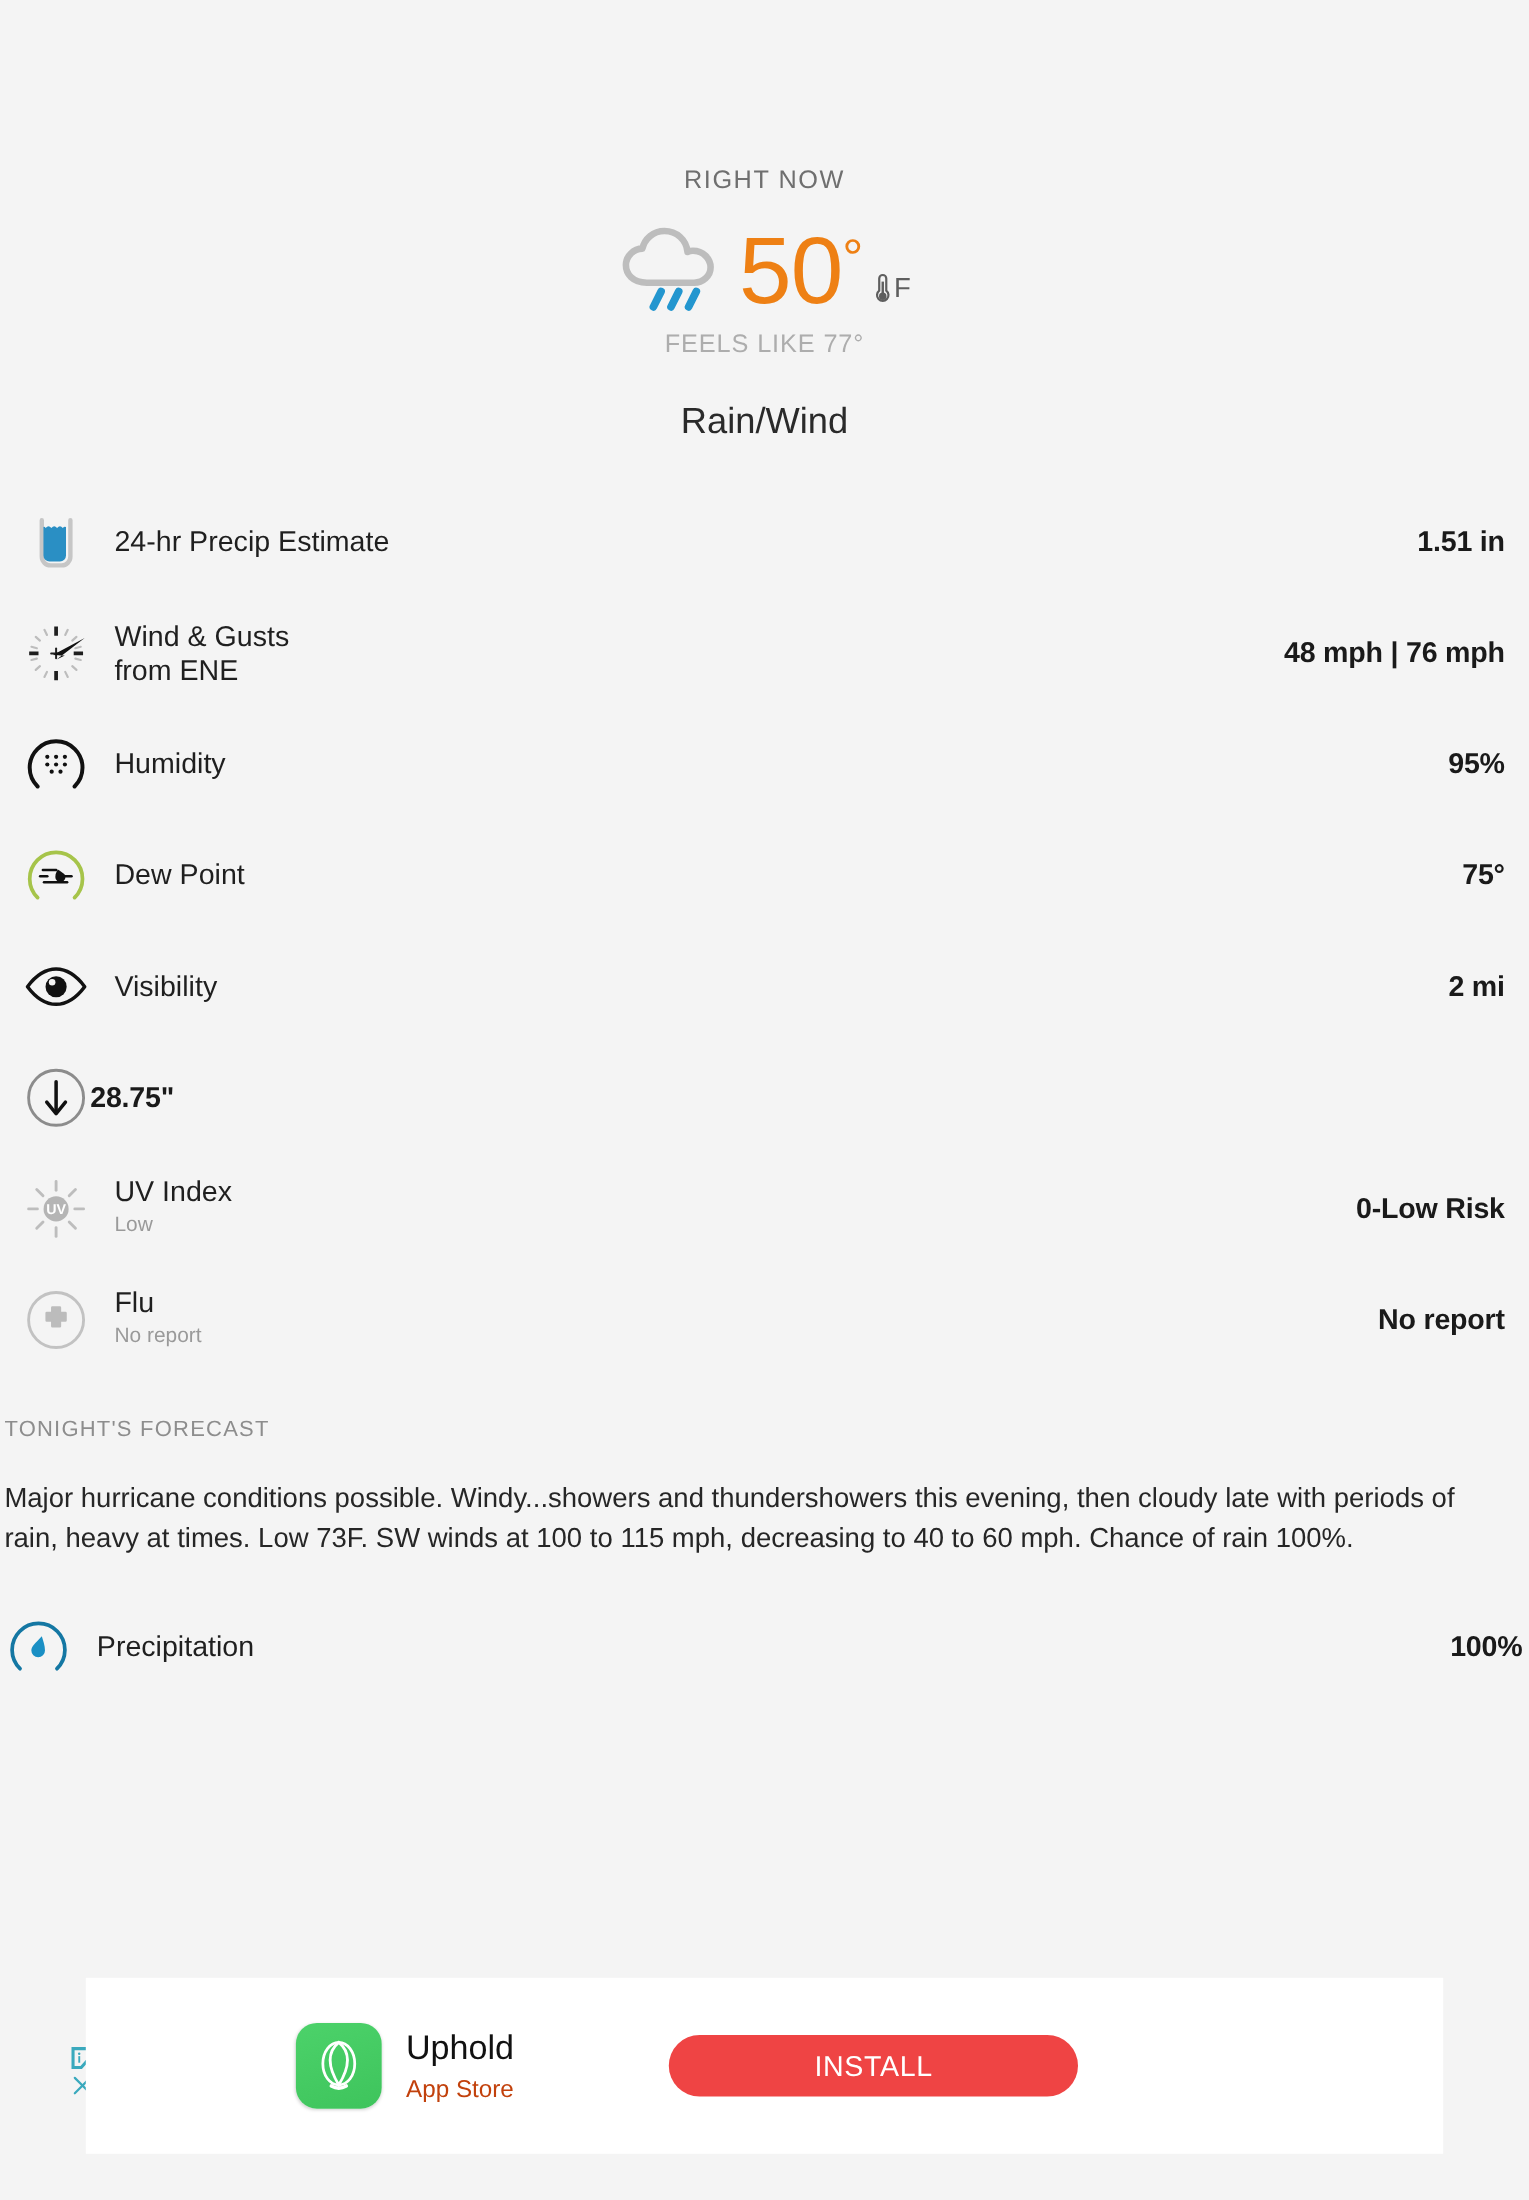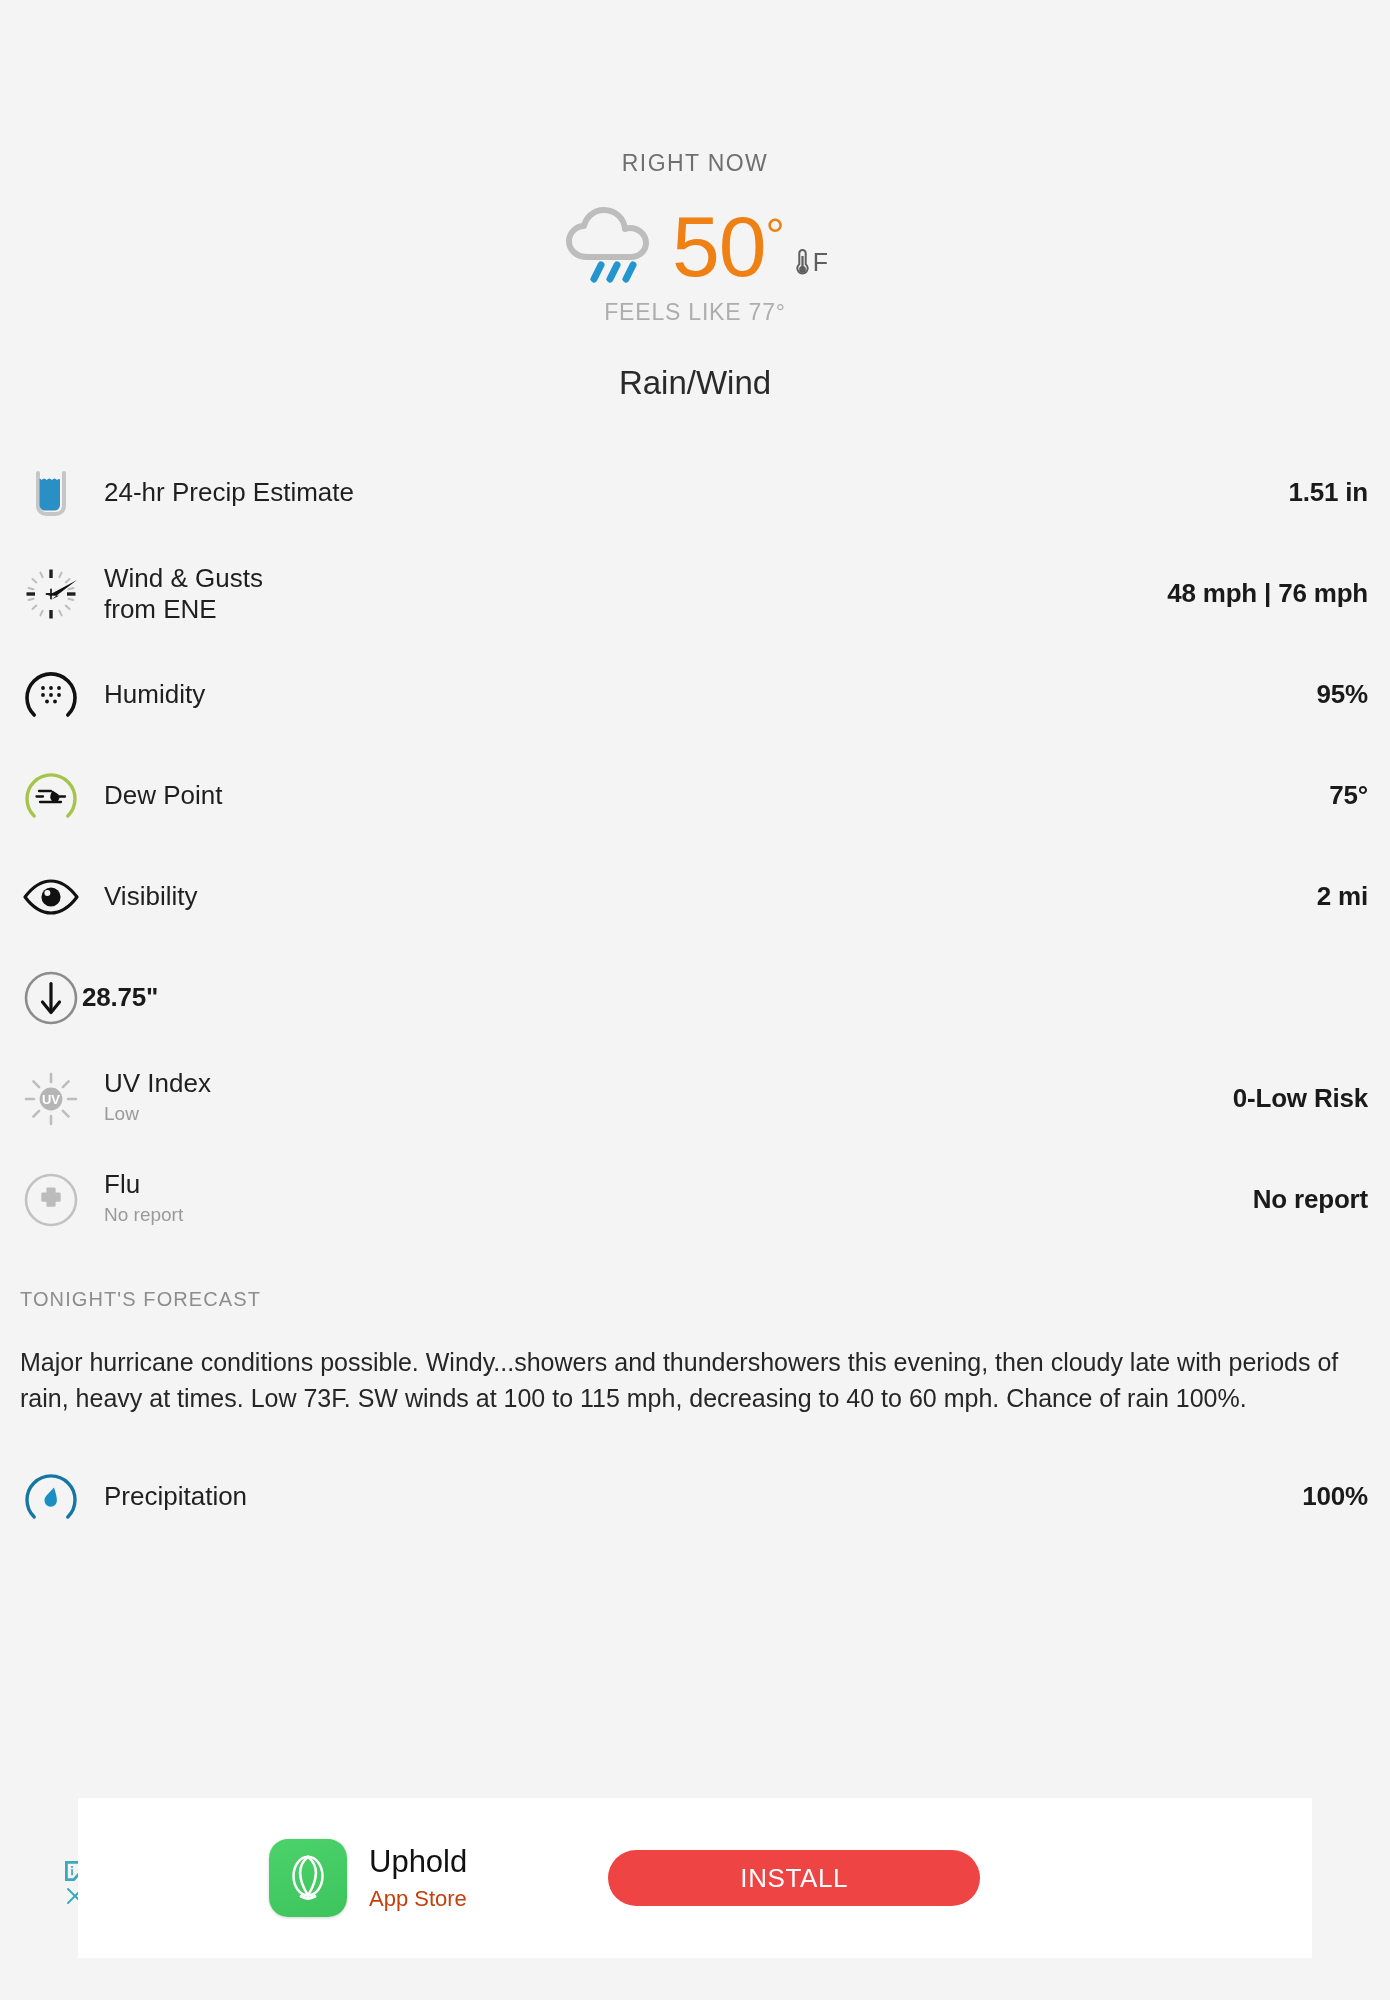--- a/index.html
+++ b/index.html
@@ -136,21 +136,21 @@
     flex: 0 0 auto;
     font-size: 26px;
     font-weight: bold;
     color: #1a1a1a;
     text-align: right;
     padding-right: 2px;
     letter-spacing: -0.2px;
   }
 
   
-  .forecast-section { margin-top: 38px; padding: 0 20px; }
+  .forecast-section { margin-top: 38px; padding: 0 4px; }
 
   .forecast-heading {
     font-size: 20px;
     letter-spacing: 1.1px;
     color: #8d8d8d;
   }
 
   .forecast-body {
     margin-top: 34px;
     font-size: 25px;
@@ -187,21 +187,21 @@
     border-radius: 19px;
     background: linear-gradient(160deg, #4cd26a 0%, #3ec45c 100%);
     margin-left: 191px;
     flex: 0 0 auto;
     display: flex;
     align-items: center;
     justify-content: center;
     box-shadow: 0 1px 3px rgba(0,0,0,0.18);
   }
 
-  .ad-texts { margin-left: 22px; display: flex; flex-direction: column; }
+  .ad-texts { margin-left: 22px; display: flex; flex-direction: column; text-align: center; }
   .ad-title { font-size: 31px; color: #111; line-height: 1.15; }
   .ad-sub { font-size: 22px; color: #c2410c; margin-top: 6px; }
 
   .ad-install {
     margin-left: 141px;
     width: 372px;
     height: 56px;
     border-radius: 30px;
     background: #ef4444;
     color: #fff;

